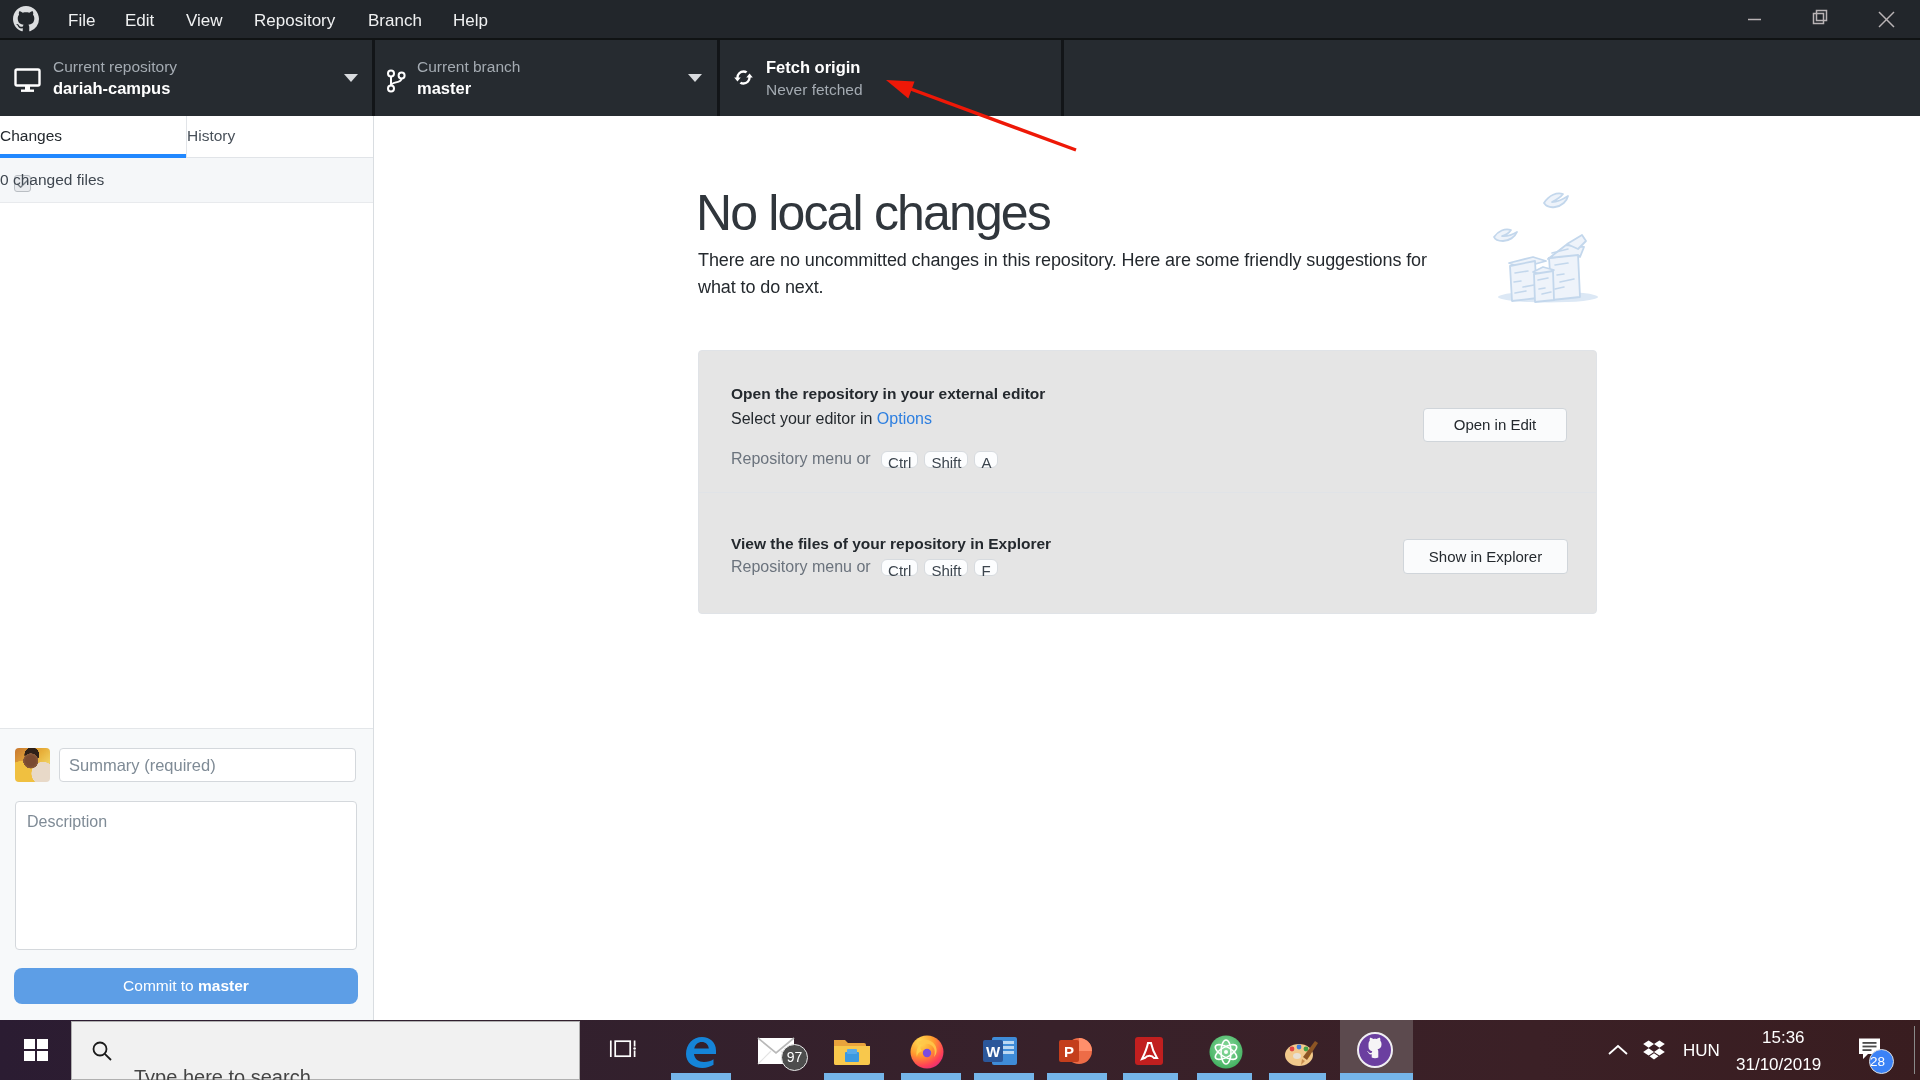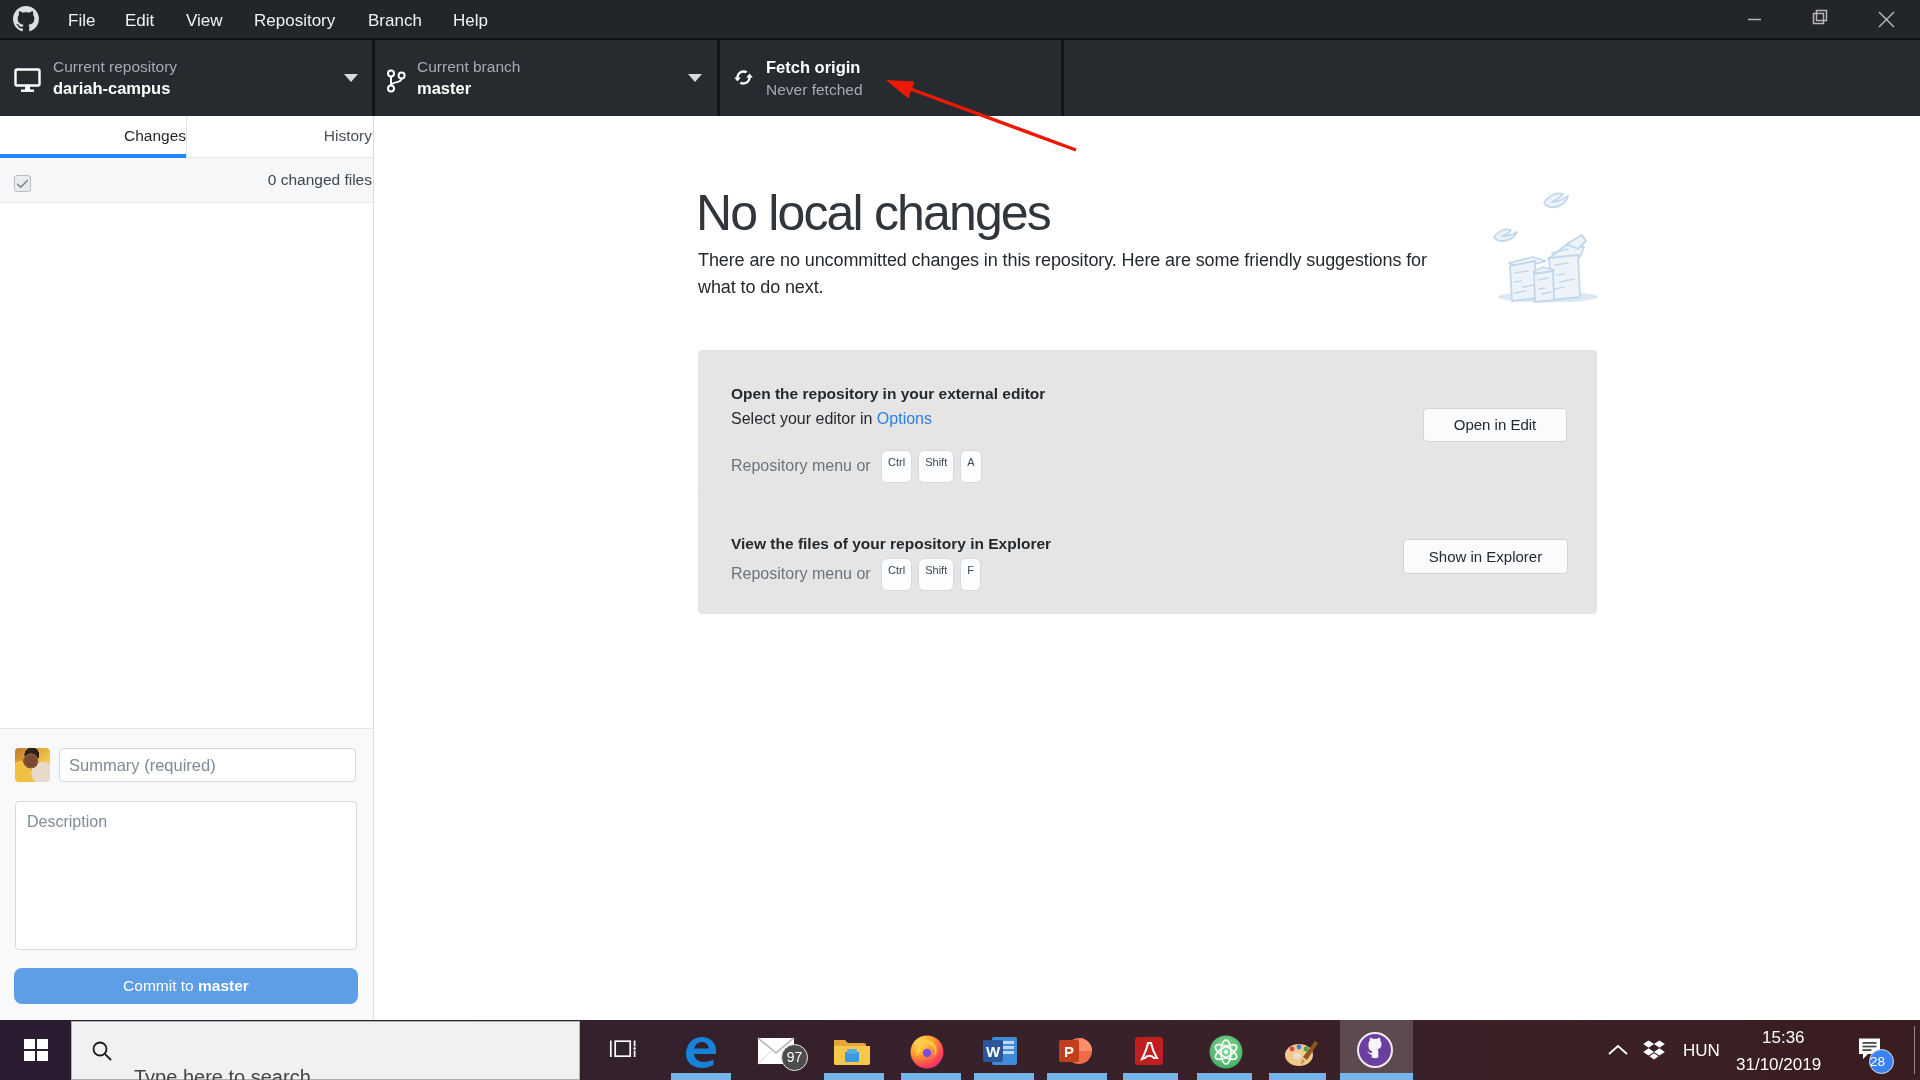--- a/index.html
+++ b/index.html
@@ -14,39 +14,39 @@
 
 #toolbar { position:absolute; left:0; top:40px; width:1920px; height:76px; background:#262b30; }
 .tbdiv { position:absolute; top:40px; width:3px; height:76px; background:#121518; }
 .tb-lab1 { position:absolute; font-size:15.5px; color:#a4abb2; }
 .tb-lab2 { position:absolute; font-size:16.5px; font-weight:bold; color:#ffffff; }
 .caret { position:absolute; width:0; height:0; border-left:7px solid transparent; border-right:7px solid transparent; border-top:8px solid #d8dbde; }
 
 
 #sidebar { position:absolute; left:0; top:116px; width:375px; height:904px; background:#fff; border-right:2px solid #d9dde1; }
 #tabbar { position:absolute; left:0; top:0; width:373px; height:42px; background:#fff; border-bottom:1px solid #e1e4e8; }
-.tab { position:absolute; top:0; height:42px; text-align:right; line-height:40px; font-size:15.5px; }
+.tab { position:absolute; top:0; height:42px; text-align:left; line-height:40px; font-size:15.5px; }
 #changedrow { position:absolute; left:0; top:42px; width:373px; height:45px; background:#f5f7f9; border-bottom:1px solid #e8eaed; }
 #checkbox { position:absolute; left:14px; top:17px; width:17px; height:17px; background:#e9ebee; border:1px solid #b9bec3; border-radius:3px; }
 #commitarea { position:absolute; left:0; top:612px; width:373px; height:292px; background:#f7f9fa; border-top:1px solid #e3e6e9; }
 #avatar { position:absolute; left:15px; top:19px; width:35px; height:34px; border-radius:4px; overflow:hidden; background:radial-gradient(circle at 45% 38%, #7a4a30 0 18%, #8a5a3a 26%, transparent 27%), radial-gradient(circle at 48% 20%, #2e2018 0 22%, transparent 23%), radial-gradient(circle at 80% 75%, #e8d9c8 0 30%, transparent 31%), radial-gradient(circle at 18% 80%, #f0c040 0 35%, transparent 36%), linear-gradient(135deg, #c87830 0%, #e8b03a 45%, #f0d060 70%, #d89028 100%); }
 #summary { position:absolute; left:59px; top:19px; width:297px; height:34px; background:#fff; border:1px solid #d4d8dc; border-radius:4px; font-size:16.5px; color:#7f8b96; line-height:32px; padding-left:9px; }
 #desc { position:absolute; left:15px; top:72px; width:342px; height:149px; background:#fff; border:1px solid #d4d8dc; border-radius:4px; font-size:16px; color:#7f8b96; padding:11px 11px; }
 #commitbtn { position:absolute; left:14px; top:239px; width:344px; height:36px; background:#5d9ee6; border-radius:8px; color:#fff; font-size:15.5px; text-align:center; line-height:36px; }
 
 
 #main { position:absolute; left:374px; top:116px; width:1546px; height:904px; background:#fff; }
 #h1 { position:absolute; left:696px; top:184px; font-size:50px; font-weight:300; color:#30363c; letter-spacing:-1.85px; }
 #para { position:absolute; left:698px; top:247px; font-size:18px; line-height:27px; color:#24292e; letter-spacing:-0.1px; }
 #sugbox { position:absolute; left:698px; top:350px; width:899px; height:264px; border:1px solid #e0e3e7; border-radius:4px; background:#e5e5e5; }
 #sugdiv { position:absolute; left:0px; top:141px; width:897px; height:1px; background:#e0e3e7; }
 .sughead { position:absolute; left:32px; font-size:15.5px; font-weight:bold; color:#24292e; }
 .sugsub { position:absolute; left:32px; font-size:16px; color:#24292e; }
 .suggray { position:absolute; left:32px; font-size:16px; color:#6b737d; }
-kbd { display:inline-block; border:1px solid #d7dbdf; border-radius:6px; padding:0 6px; height:33px; line-height:22px; font-size:11px; color:#3c454e; background:#fcfdfe; font-family:"Liberation Sans",sans-serif; margin-left:6px; vertical-align:middle; }
+kbd { display:inline-block; border:1px solid #d7dbdf; border-radius:6px; padding:0 6px; height:17px; line-height:22px; font-size:15px; color:#3c454e; background:#fcfdfe; font-family:"Liberation Sans",sans-serif; margin-left:6px; vertical-align:middle; }
 .sugbtn { position:absolute; background:#fafbfc; border:1px solid #d0d5da; border-radius:4px; font-size:15px; color:#24292e; text-align:center; }
 
 
 #taskbar { position:absolute; left:0; top:1020px; width:1920px; height:60px; background:linear-gradient(90deg,#2b1c32 0%,#31202e 25%,#38212a 55%,#3b2026 80%,#391d20 100%); }
 #searchbox { position:absolute; left:71px; top:1021px; width:509px; height:59px; background:#f1f1f1; border:1px solid #b0b0b0; }
 #searchtext { position:absolute; left:60px; top:17px; font-size:20px; color:#454545;margin-top:28px; }
 .bluebar { position:absolute; height:7px; background:#75b5e9; }
 #ghbtn { position:absolute; left:1340px; top:1020px; width:73px; height:60px; background:#5c4a4e; }
 .trayt { position:absolute; color:#fff; font-size:16.5px; }
 </style>
@@ -109,21 +109,21 @@
   <div id="tabbar">
     <div class="tab" style="left:0;width:186px;color:#24292e;">Changes</div>
     <div style="position:absolute;left:186px;top:0;width:1px;height:42px;background:#e1e4e8"></div>
     <div class="tab" style="left:187px;width:185px;color:#49515a;">History</div>
     <div style="position:absolute;left:0;top:38px;width:186px;height:4px;background:#2188ff"></div>
   </div>
   <div id="changedrow">
     <div id="checkbox"><svg width="15" height="15" viewBox="0 0 16 16">
           <path fill="#777e85" d="M13.78 4.22a.75.75 0 0 1 0 1.06l-7.25 7.25a.75.75 0 0 1-1.06 0L2.22 9.28a.75.75 0 0 1 1.06-1.06l2.72 2.72 6.72-6.72a.75.75 0 0 1 1.06 0z"></path>
         </svg></div>
-    <div style="position:absolute;left:0;width:372px;top:0;height:44px;line-height:44px;text-align:right;font-size:15.5px;color:#3f4750">0 changed files</div>
+    <div style="position:absolute;left:0;width:372px;top:0;height:44px;line-height:44px;text-align:left;font-size:15.5px;color:#3f4750">0 changed files</div>
   </div>
   <div id="commitarea">
     <div id="avatar"></div>
     <div id="desc">Description</div>
     <div id="summary">Summary (required)</div>
     <div id="commitbtn">Commit to <b>master</b></div>
   </div>
 </div>
 
 <div id="main"></div>

